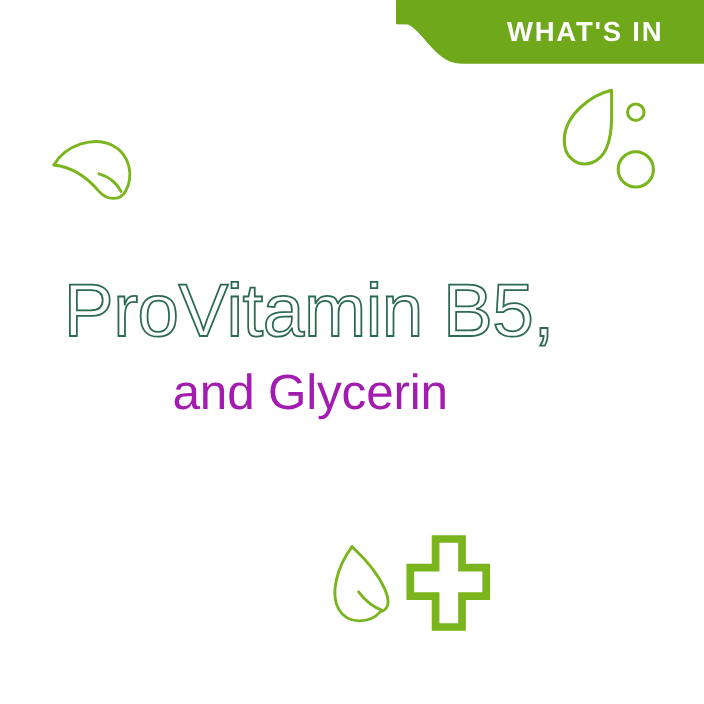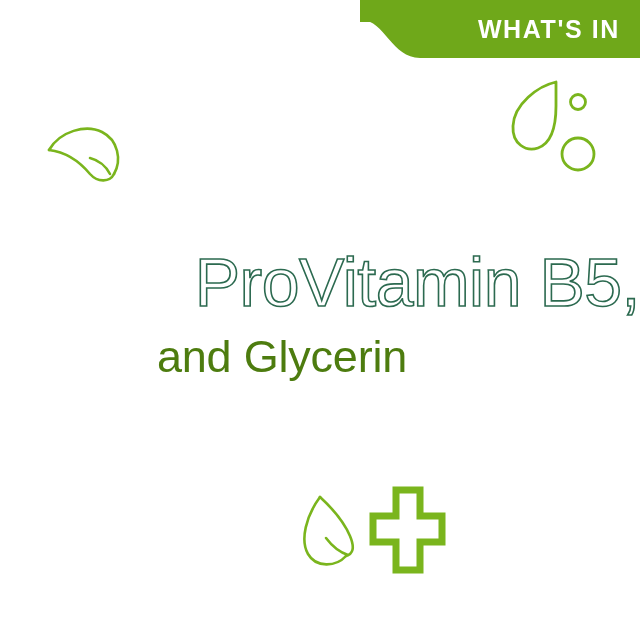--- a/index.html
+++ b/index.html
@@ -36,21 +36,21 @@
   }
   #banner-label {
     position: absolute;
     left: 0;
     top: 0;
     width: 640px;
     height: 58px;
     display: flex;
     align-items: center;
     justify-content: flex-end;
-    padding-right: 20px;
+    padding-right: 37px;
     box-sizing: border-box;
     color: #ffffff;
     font-size: 25px;
     font-weight: bold;
     letter-spacing: 1.6px;
     white-space: nowrap;
     line-height: 1;
   }
 
   
@@ -68,21 +68,21 @@
     left: 0;
     top: 248px;
     width: 640px;
   }
   .hl-line {
     display: block;
     line-height: 1.0;
     white-space: nowrap;
   }
   #line-provitamin {
-    text-align: right;
+    text-align: left;
     padding-left: 58px;
     font-size: 68px;
     font-weight: normal;
     color: transparent;
     -webkit-text-stroke: 1.6px #2c6a50;
     letter-spacing: -0.5px;
     height: 76px;
   }
   #line-chamomile {
     text-align: center;
@@ -91,21 +91,21 @@
     color: #52b04a;
     letter-spacing: -0.2px;
     margin-top: 16px;
     height: 50px;
     padding-left: 8px;
   }
   #line-glycerin {
     text-align: center;
     font-size: 45px;
     font-weight: normal;
-    color: #4d7c0f;
+    color: #a21caf;
     letter-spacing: -0.2px;
     margin-top: 10px;
     height: 50px;
     padding-right: 76px;
   }
 </style>
 </head>
 <body>
 
 <div id="stage">

